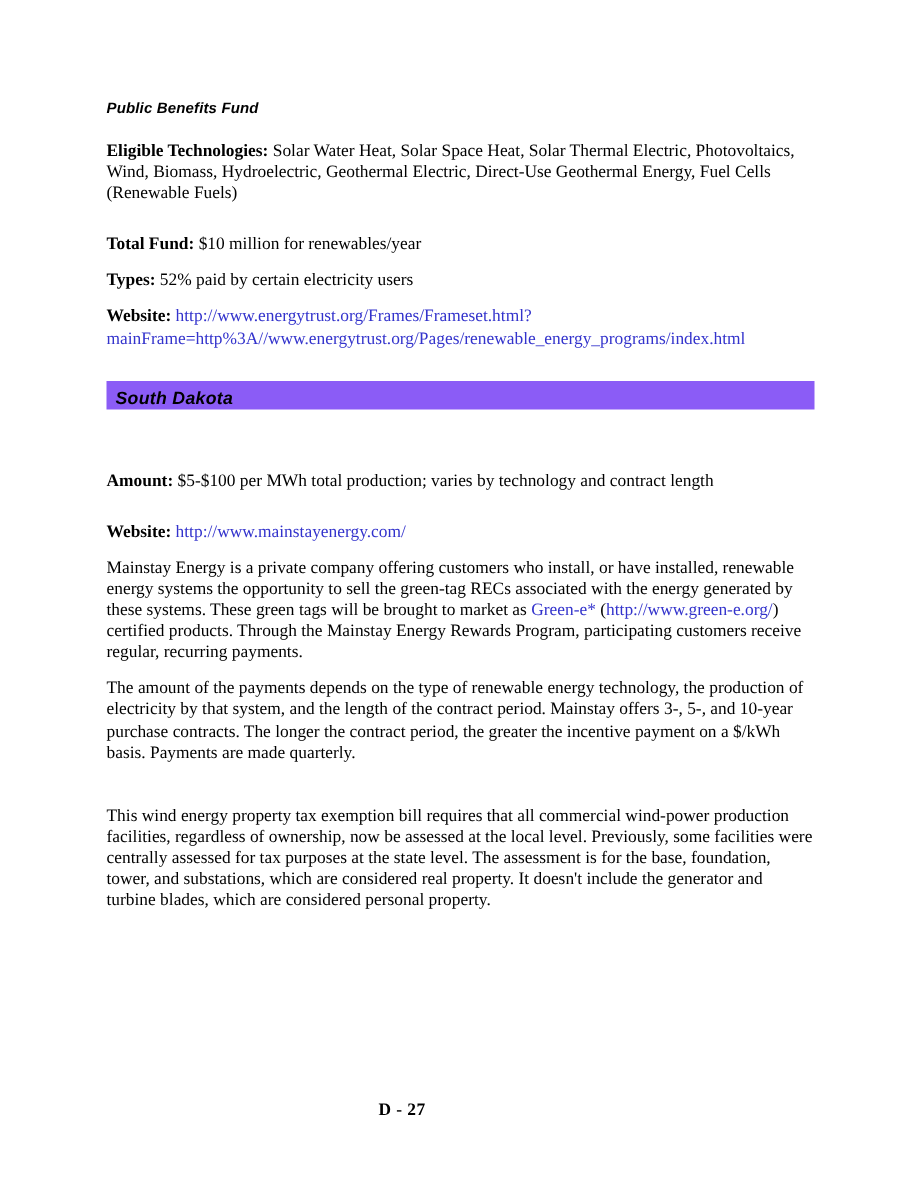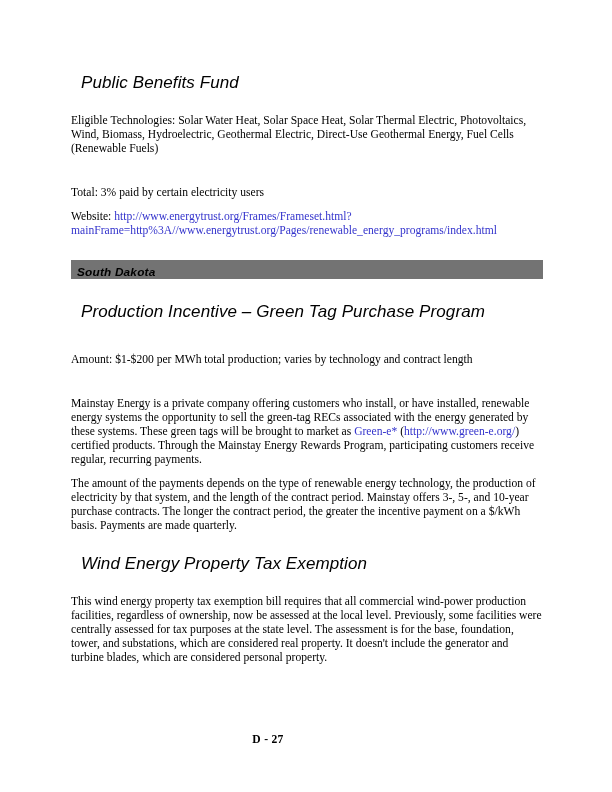--- a/index.html
+++ b/index.html
@@ -27,30 +27,30 @@
   .content {
     position: absolute;
     left: 71px;
     top: 66px;
     width: 472px;
   }
 
   
   .prog-heading {
     font-family: "Liberation Sans", "DejaVu Sans", sans-serif;
-    font-weight: normal;
+    font-weight: bold;
     font-style: italic;
-    font-size: 17px;
+    font-size: 10px;
     line-height: 13px;
     letter-spacing: 0.1px;
-    margin: 10px;
+    margin: 0;
     color: #000;
   }
   .state-band {
-    background: #737373;
+    background: #8b5cf6;
     width: 472px;
     height: 19px;
     box-sizing: border-box;
     padding: 2px 0 0 6px;
     margin: 0;
   }
   .state-band-label {
     font-family: "Liberation Sans", "DejaVu Sans", sans-serif;
     font-weight: bold;
     font-style: italic;
@@ -62,21 +62,21 @@
 
   
   .field, .para {
     font-size: 11.6px;
     line-height: 14.1px;
     margin: 0;
     text-align: left;
     color: #000;
   }
   .field .lbl {
-    font-weight: normal;
+    font-weight: bold;
   }
   .field .val {
     font-weight: normal;
   }
   a.link, .link {
     color: #3333cc;
     text-decoration: none;
   }
 
   
@@ -113,74 +113,80 @@
     <p class="field">
       <span class="lbl">Eligible Technologies:</span>
       <span class="val">Solar Water Heat, Solar Space Heat, Solar Thermal Electric, Photovoltaics, Wind, Biomass, Hydroelectric, Geothermal Electric, Direct-Use Geothermal Energy, Fuel Cells (Renewable Fuels)</span>
     </p>
 
     <div class="gap-field"></div>
 
 
     <div class="gap-field"></div>
 
+    <p class="field">
+      <span class="lbl">Total Fund:</span>
+      <span class="val">$10 million for renewables/year</span>
+    </p>
 
     <div class="gap-field"></div>
 
     <p class="field">
-      <span class="lbl">Total:</span>
-      <span class="val">3% paid by certain electricity users</span>
+      <span class="lbl">Types:</span>
+      <span class="val">52% paid by certain electricity users</span>
     </p>
 
     <div class="gap-field"></div>
 
     <p class="field">
       <span class="lbl">Website:</span>
       <span class="link">http://www.energytrust.org/Frames/Frameset.html?mainFrame=http%3A//www.energytrust.org/Pages/renewable_energy_programs/index.html</span>
     </p>
 
     <div class="gap-band-pre"></div>
 
     <div class="state-band">
       <span class="state-band-label">South Dakota</span>
     </div>
 
     <div class="gap-band-post"></div>
 
-    <div class="prog-heading">Production Incentive – Green Tag Purchase Program</div>
 
     <div class="gap-heading"></div>
 
 
     <div class="gap-field"></div>
 
     <p class="field">
       <span class="lbl">Amount:</span>
-      <span class="val">$1-$200 per MWh total production; varies by technology and contract length</span>
+      <span class="val">$5-$100 per MWh total production; varies by technology and contract length</span>
     </p>
 
     <div class="gap-field"></div>
 
 
     <div class="gap-field"></div>
 
+    <p class="field">
+      <span class="lbl">Website:</span>
+      <span class="link">http://www.mainstayenergy.com/</span>
+    </p>
 
     <div class="gap-para"></div>
 
     <p class="para">
       <span>Mainstay Energy is a private company offering customers who install, or have installed, renewable energy systems the opportunity to sell the green-tag RECs associated with the energy generated by these systems. These green tags will be brought to market as </span><span class="link">Green-e*</span><span> (</span><span class="link">http://www.green-e.org/</span><span>) certified products. Through the Mainstay Energy Rewards Program, participating customers receive regular, recurring payments.</span>
     </p>
 
     <div class="gap-para"></div>
 
     <p class="para">The amount of the payments depends on the type of renewable energy technology, the production of electricity by that system, and the length of the contract period. Mainstay offers 3-, 5-, and 10-year purchase contracts. The longer the contract period, the greater the incentive payment on a $/kWh basis. Payments are made quarterly.</p>
 
     <div class="gap-sub"></div>
 
-    <div class="prog-heading">Wind Energy Property Tax Exemption</div>
 
     <div class="gap-heading"></div>
 
     <p class="para">This wind energy property tax exemption bill requires that all commercial wind-power production facilities, regardless of ownership, now be assessed at the local level. Previously, some facilities were centrally assessed for tax purposes at the state level. The assessment is for the base, foundation, tower, and substations, which are considered real property.  It doesn't include the generator and turbine blades, which are considered personal property.</p>
 
   </div>
 
   <div class="footer">D - 27</div>
 </div>
 

